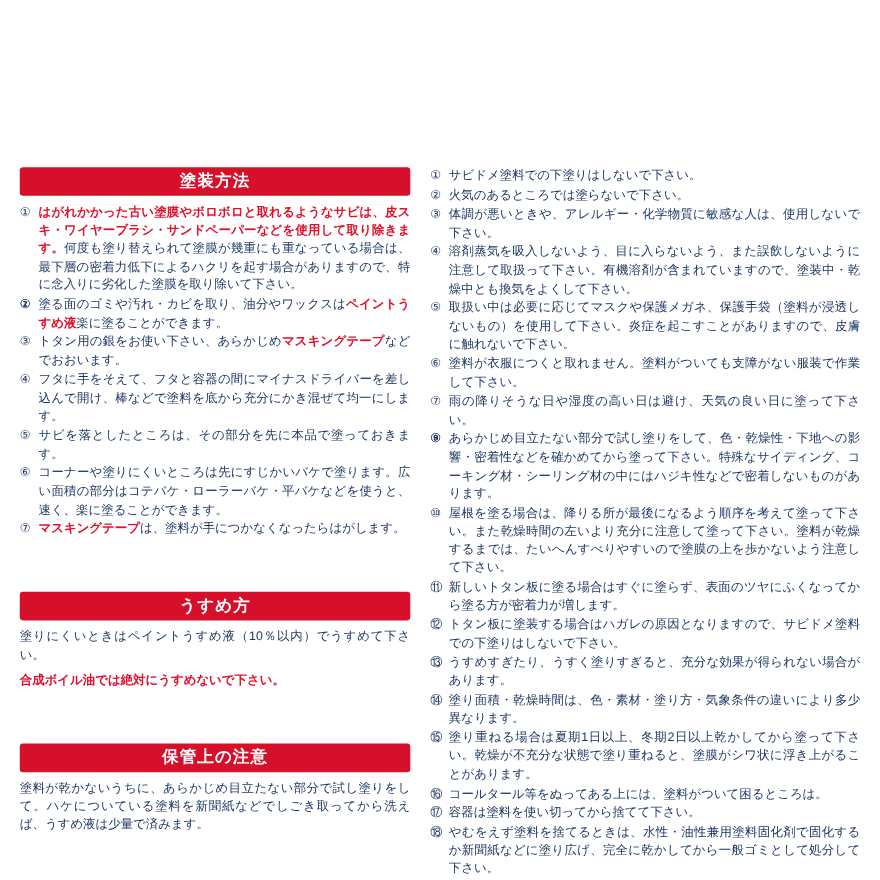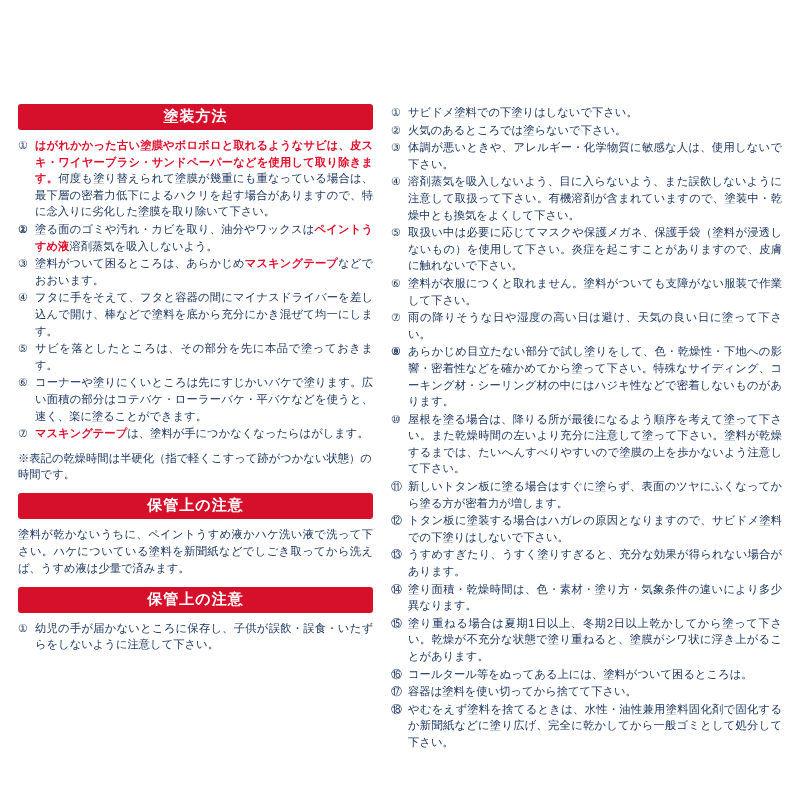--- a/index.html
+++ b/index.html
@@ -55,21 +55,21 @@
     text-align:justify;
   }
   ol.num > li .mk{
     position:absolute;
     left:0;top:0;
     font-size:11px;
   }
   .red{color:#e1102c;font-weight:bold;}
   .note{font-size:11.3px;line-height:1.47;margin:2px 0 0 0;}
   .plain{margin:0 0 6px 0;}
-  .blk{margin-bottom:10px;}
+  .blk{margin-bottom:10px;margin-top:48px;}
   .tight li{margin-bottom:0;}
 </style>
 </head>
 <body>
 
 <div class="page">
 
   <div class="col col-left">
 
     <div class="blk">
@@ -77,50 +77,54 @@
       <ol class="num">
         <li>
           <span class="mk">①</span>
           <span class="red">はがれかかった古い塗膜やボロボロと取れるようなサビは、皮スキ・ワイヤーブラシ・サンドペーパーなどを使用して取り除きます。</span><span>何度も塗り替えられて塗膜が幾重にも重なっている場合は、最下層の密着力低下によるハクリを起す場合がありますので、特に念入りに劣化した塗膜を取り除いて下さい。</span>
         </li>
         <li>
           <span class="mk">①</span>
         </li>
         <li>
           <span class="mk">②</span>
-          <span>塗る面のゴミや汚れ・カビを取り、油分やワックスは</span><span class="red">ペイントうすめ液</span><span>溶剤蒸気を吸入しないよう。</span>
+          <span>塗る面のゴミや汚れ・カビを取り、油分やワックスは</span><span class="red">ペイントうすめ液</span><span>楽に塗ることができます。</span>
         </li>
         <li>
           <span class="mk">③</span>
-          <span>塗料がついて困るところは、あらかじめ</span><span class="red">マスキングテープ</span><span>などでおおいます。</span>
+          <span>トタン用の銀をお使い下さい、あらかじめ</span><span class="red">マスキングテープ</span><span>などでおおいます。</span>
         </li>
         <li>
           <span class="mk">④</span>
           <span>フタに手をそえて、フタと容器の間にマイナスドライバーを差し込んで開け、棒などで塗料を底から充分にかき混ぜて均一にします。</span>
         </li>
         <li>
           <span class="mk">⑤</span>
           <span>サビを落としたところは、その部分を先に本品で塗っておきます。</span>
         </li>
         <li>
           <span class="mk">⑥</span>
           <span>コーナーや塗りにくいところは先にすじかいバケで塗ります。広い面積の部分はコテバケ・ローラーバケ・平バケなどを使うと、速く、楽に塗ることができます。</span>
         </li>
         <li>
           <span class="mk">⑦</span>
           <span class="red">マスキングテープ</span><span>は、塗料が手につかなくなったらはがします。</span>
         </li>
       </ol>
-      <div class="note">※表記の乾燥時間は半硬化（指で軽くこすって跡がつかない状態）の時間です。</div>
     </div>
 
+    <div class="blk">
+      <div class="hdr">うすめ方</div>
+      <p class="plain">塗りにくいときはペイントうすめ液（10％以内）でうすめて下さい。</p>
+      <p class="plain red">合成ボイル油では絶対にうすめないで下さい。</p>
+    </div>
 
     <div class="blk">
       <div class="hdr">保管上の注意</div>
-      <p class="plain">塗料が乾かないうちに、ペイントうすめ液かハケ洗い液で洗って下さい。ハケについている塗料を新聞紙などでしごき取ってから洗えば、うすめ液は少量で済みます。</p>
+      <p class="plain">塗料が乾かないうちに、あらかじめ目立たない部分で試し塗りをして。ハケについている塗料を新聞紙などでしごき取ってから洗えば、うすめ液は少量で済みます。</p>
     </div>
 
     <div class="blk">
       <div class="hdr">保管上の注意</div>
       <ol class="num">
         <li>
           <span class="mk">①</span>
           <span>幼児の手が届かないところに保存し、子供が誤飲・誤食・いたずらをしないように注意して下さい。</span>
         </li>
 

